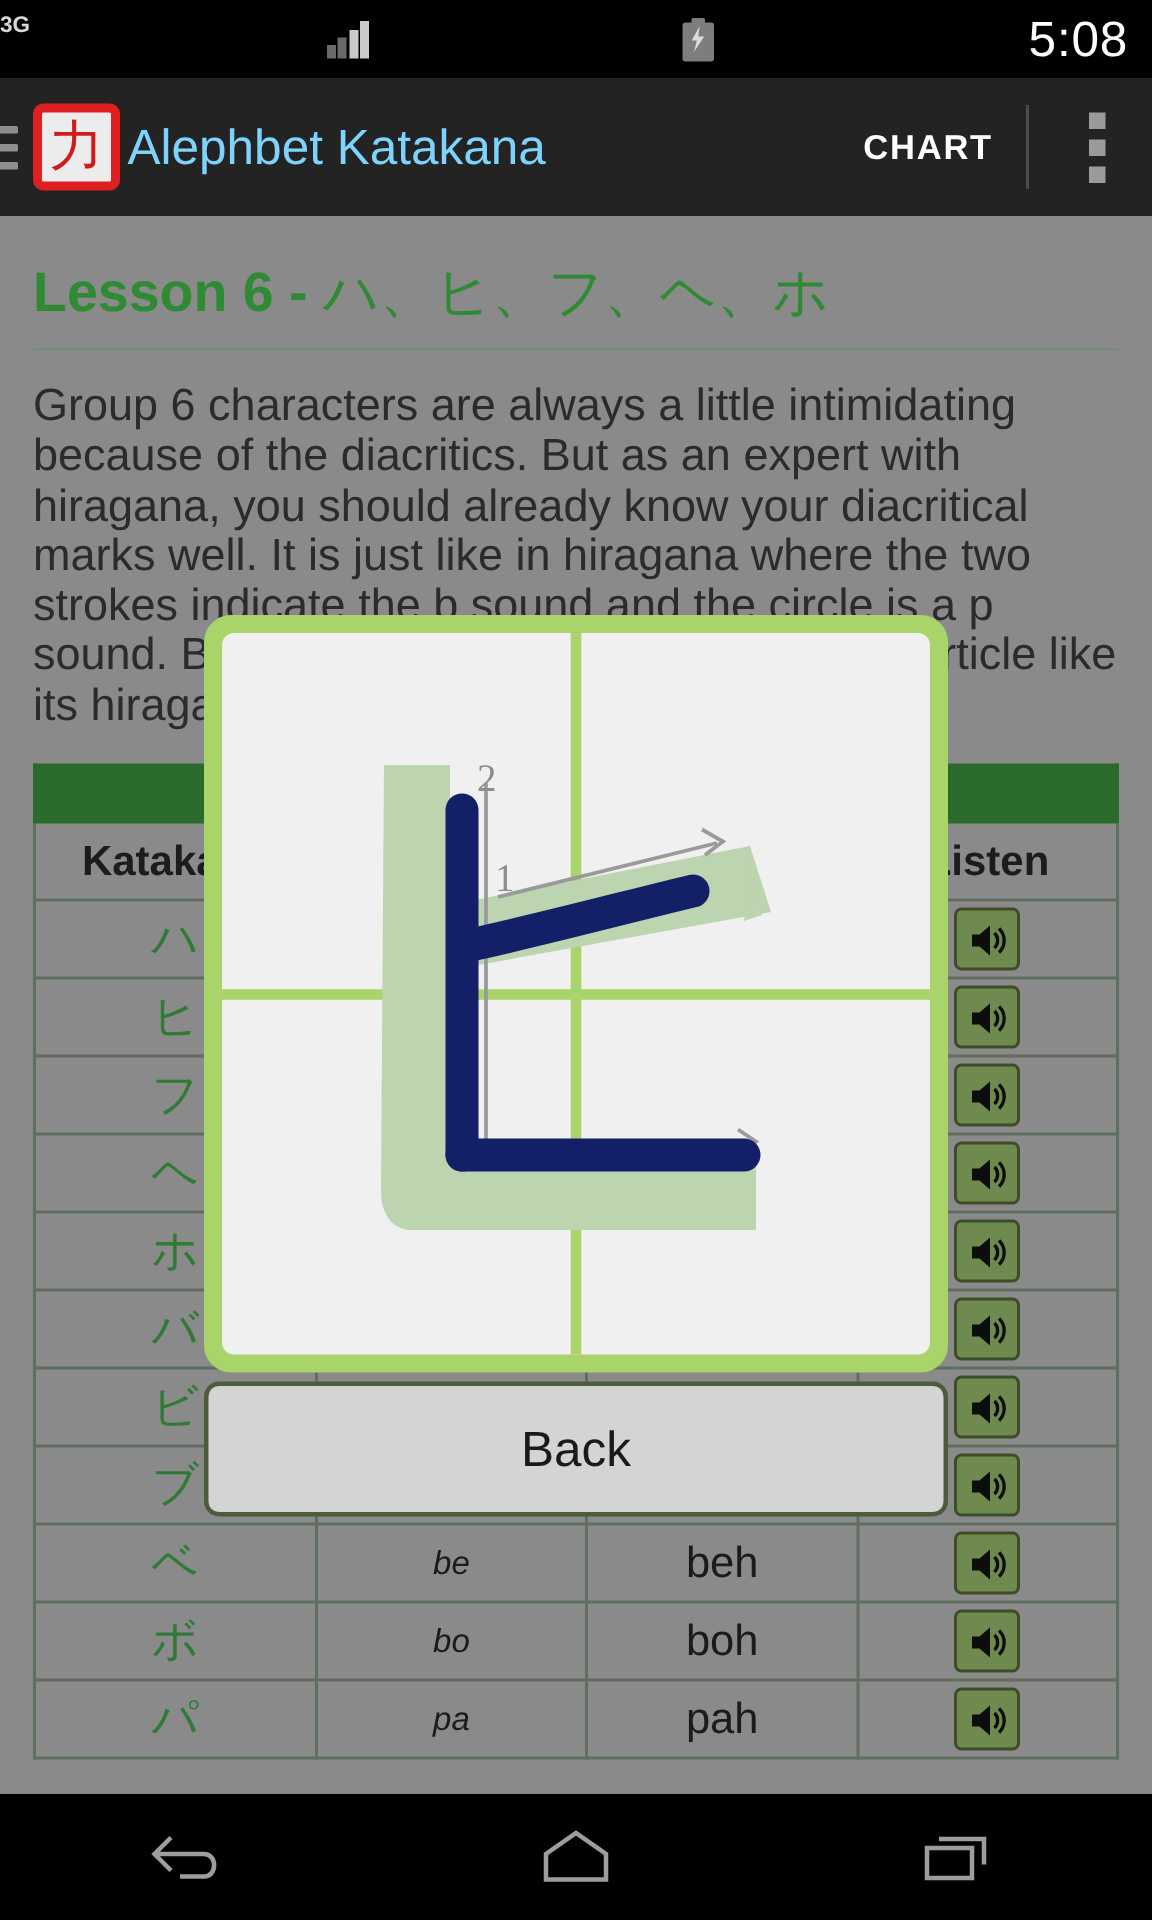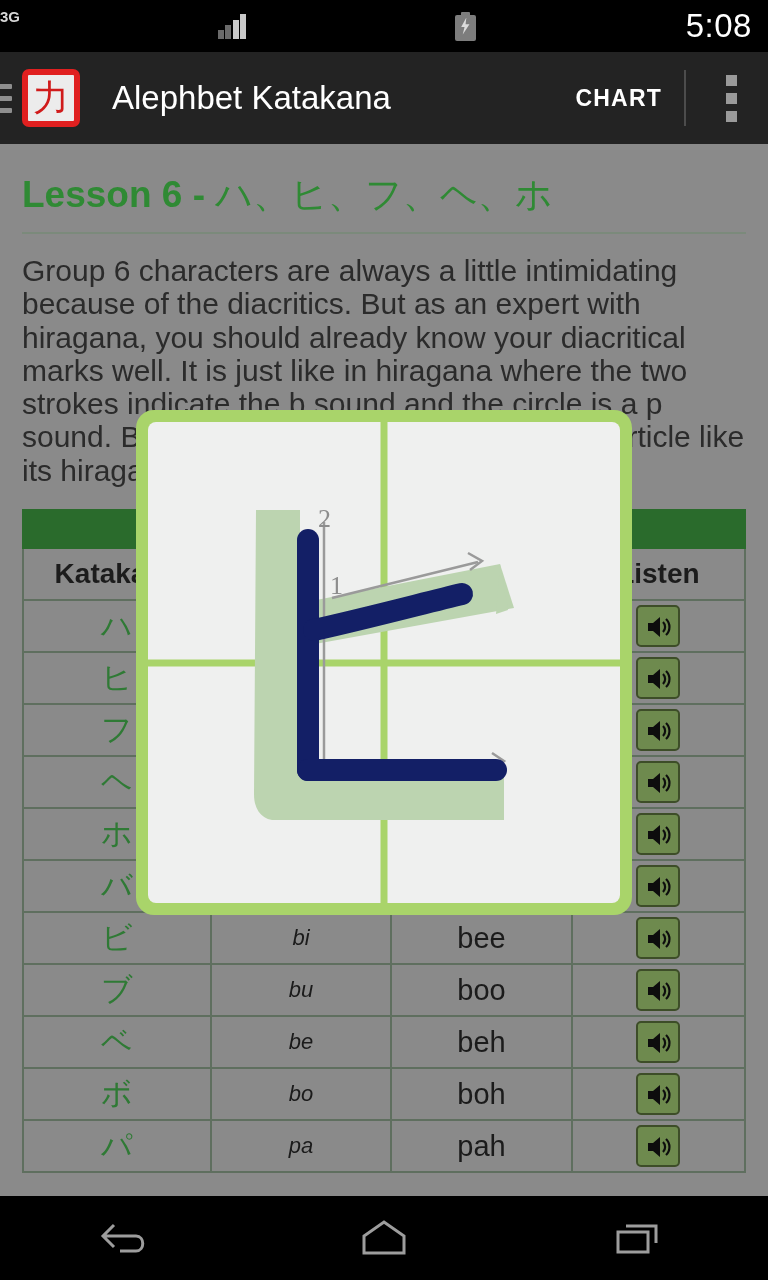--- a/index.html
+++ b/index.html
@@ -23,21 +23,21 @@
   .clock { color:#fff; font-size:33px; letter-spacing:0.5px; }
 
   
   .actionbar { position:absolute; top:52px; left:0; width:768px; height:92px; background:#232323;
                display:flex; align-items:center; }
   .hamburger { width:22px; margin-left:-10px; display:flex; flex-direction:column; gap:7px; flex:0 0 auto; }
   .hamburger span { display:block; height:5px; background:#8e8e8e; border-radius:1px; }
   .applogo { width:58px; height:58px; margin-left:10px; background:#ececec; border:6px solid #e02020;
              border-radius:7px; display:flex; align-items:center; justify-content:center;
              color:#d01b1b; font-size:36px; line-height:1; font-family:"DejaVu Sans", sans-serif; flex:0 0 auto; }
-  .apptitle { color:#ffffff; font-size:33px; margin-left:32px; white-space:nowrap; flex:1 1 auto; }
+  .apptitle { color:#7dd3fc; font-size:33px; margin-left:5px; white-space:nowrap; flex:1 1 auto; }
   .chartbtn { color:#fff; font-size:23px; font-weight:bold; letter-spacing:1.2px; padding:0 16px; flex:0 0 auto; }
   .vdiv { width:2px; height:56px; background:#4c4c4c; margin:0 22px 0 6px; flex:0 0 auto; }
   .overflow { width:46px; display:flex; flex-direction:column; align-items:center; gap:7px; margin-right:14px; flex:0 0 auto; }
   .overflow i { display:block; width:11px; height:11px; background:#9a9a9a; }
 
   
   .content { position:absolute; top:144px; left:0; width:768px; height:1052px; background:#8a8a8a; }
   .lesson-title { margin:26px 22px 0 22px; color:#2f8a34; font-size:37px; font-weight:bold; white-space:nowrap; }
   .lesson-title .kana { font-family:"DejaVu Sans", sans-serif; font-weight:normal; }
   .rule { margin:12px 22px 0 22px; height:2px; background:#7b8a7b; }
@@ -273,20 +273,21 @@
           <text x="170" y="105" font-size="26" fill="#8d8d8d" font-family="Liberation Serif, serif">2</text>
           <text x="182" y="172" font-size="26" fill="#8d8d8d" font-family="Liberation Serif, serif">1</text>
 
           <path d="M160 118 L160 348" stroke="#131f66" stroke-width="22" fill="none" stroke-linecap="round"></path>
           <path d="M160 348 L348 348" stroke="#131f66" stroke-width="22" fill="none" stroke-linecap="round"></path>
           <path d="M166 208 C220 196 280 180 314 172" stroke="#131f66" stroke-width="22" fill="none" stroke-linecap="round"></path>
         </svg>
       </div>
     </div>
     <div class="btnrow">
+      <div class="mbtn">Back</div>
     </div>
   </div>
 
   <div class="navbar">
     <span>
       <svg width="60" height="42" viewBox="0 0 60 42">
           <path d="M16 8 L5 19 L16 30 M5 19 L38 19 C47 19 47 34 38 34 L22 34" stroke="#9d9d9d" stroke-width="3" fill="none"></path>
         </svg>
     </span>
     <span>

